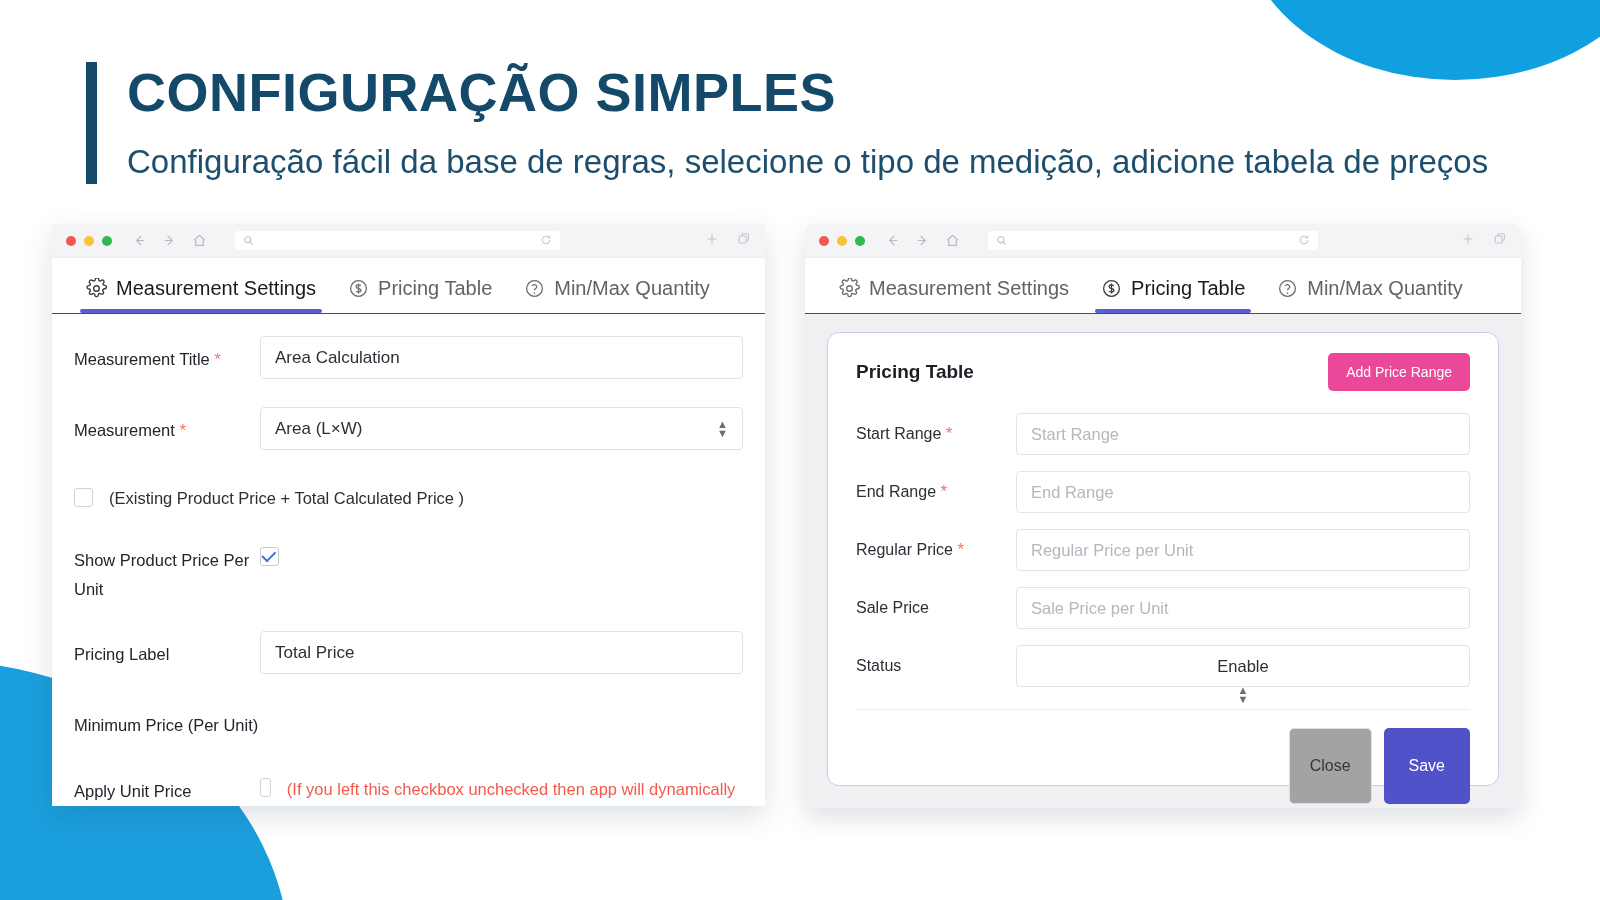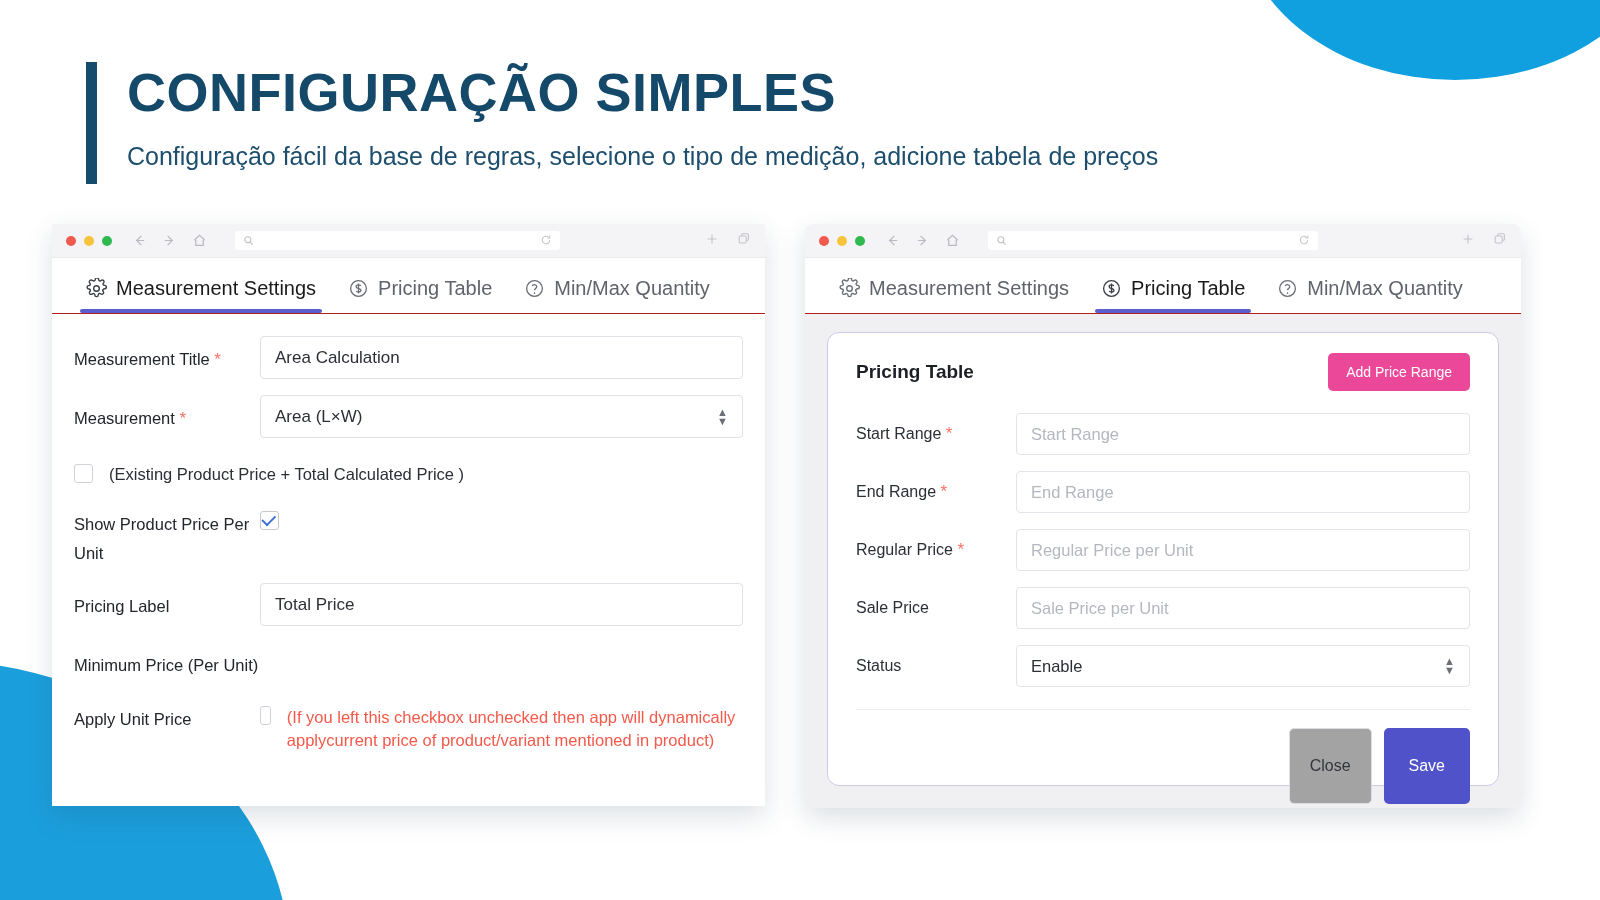--- a/index.html
+++ b/index.html
@@ -27,21 +27,21 @@
 
   
   .header { position: absolute; left: 86px; top: 62px; display: flex; gap: 30px; }
   .header-bar { width: 11px; height: 122px; background: #154b6b; flex: none; }
   .header-text { padding-top: 2px; }
   .title {
     font-size: 54px; font-weight: bold; letter-spacing: 0.5px;
     color: #14496a; line-height: 1.05; white-space: nowrap;
   }
   .subtitle {
-    margin-top: 20px; font-size: 25px; color: #1d4e6d;
+    margin-top: 20px; font-size: 33px; color: #1d4e6d;
     line-height: 1.25; white-space: nowrap;
   }
 
   
   .window {
     position: absolute; background: #ffffff;
     box-shadow: 0 10px 26px rgba(40,60,90,0.16);
     overflow: hidden;
   }
   .win-left  { left: 52px;  top: 224px; width: 713px; height: 582px; }
@@ -83,21 +83,21 @@
   .tab.active { color: #1a1a1a; }
   .tab.active::after {
     content: ""; position: absolute; left: 10px; right: 10px; bottom: 0;
     height: 4px; background: #5a5fd0; border-radius: 2px;
   }
   .tab .t-ico { width: 21px; height: 21px; flex: none; color: #6c6e78; }
   .tab.active .t-ico { color: #3c3e47; }
 
   
   .form-body { padding: 22px 22px 0 22px; }
-  .frow { display: flex; align-items: flex-start; margin-bottom: 16px; }
+  .frow { display: flex; align-items: flex-start; margin-bottom: 28px; }
   .flabel {
     width: 186px; flex: none; font-size: 16.5px; color: #22262c;
     line-height: 1.72; padding-top: 9px;
   }
   .req { color: #fc6f63; font-size: 17px; }
   .fctl { flex: 1; }
   .inp {
     width: 100%; height: 43px; border: 1px solid #dfe1e6; border-radius: 4px;
     background: #fff; font-size: 17px; color: #2c2f36;
     padding: 0 14px; line-height: 41px; font-family: "Liberation Sans", sans-serif;
@@ -133,21 +133,21 @@
   .btn-primary { background: #ec4899; color: #fff; }
   .btn-light { background: #a3a3a3; color: #32353c; border: 1px solid #dcdee3; font-size: 16px; padding: 28px 20px; }
   .btn-save { background: #4f52c9; color: #fff; font-size: 16px; padding: 11px 24px; }
   .prow { display:flex; align-items:center; margin-bottom: 16px; }
   .plabel { width: 160px; flex: none; font-size: 16px; color: #2b2f36; text-align: left; }
   .pctl { flex: 1; }
   .pinp {
     width: 100%; height: 42px; border: 1px solid #e2e4e9; border-radius: 4px;
     background: #fff; font-size: 16.5px; color: #b4b7bf; padding: 0 14px; line-height: 40px;
   }
-  .pinp.value { color: #2c2f36; display:flex; align-items:center; justify-content: space-between; }
+  .pinp.value { color: #2c2f36; display:flex; align-items:center; justify-content: space-between; flex-direction: column; }
   .card-sep { border-top: 1px solid #ececef; margin: 22px 0 0 0; }
   .card-actions { display:flex; justify-content: flex-end; gap: 12px; padding-top: 18px; }
 </style>
 </head>
 <body>
 
 <div class="stage">
 
   <div class="deco-top-right"></div>
   <div class="deco-bottom-left"></div>

